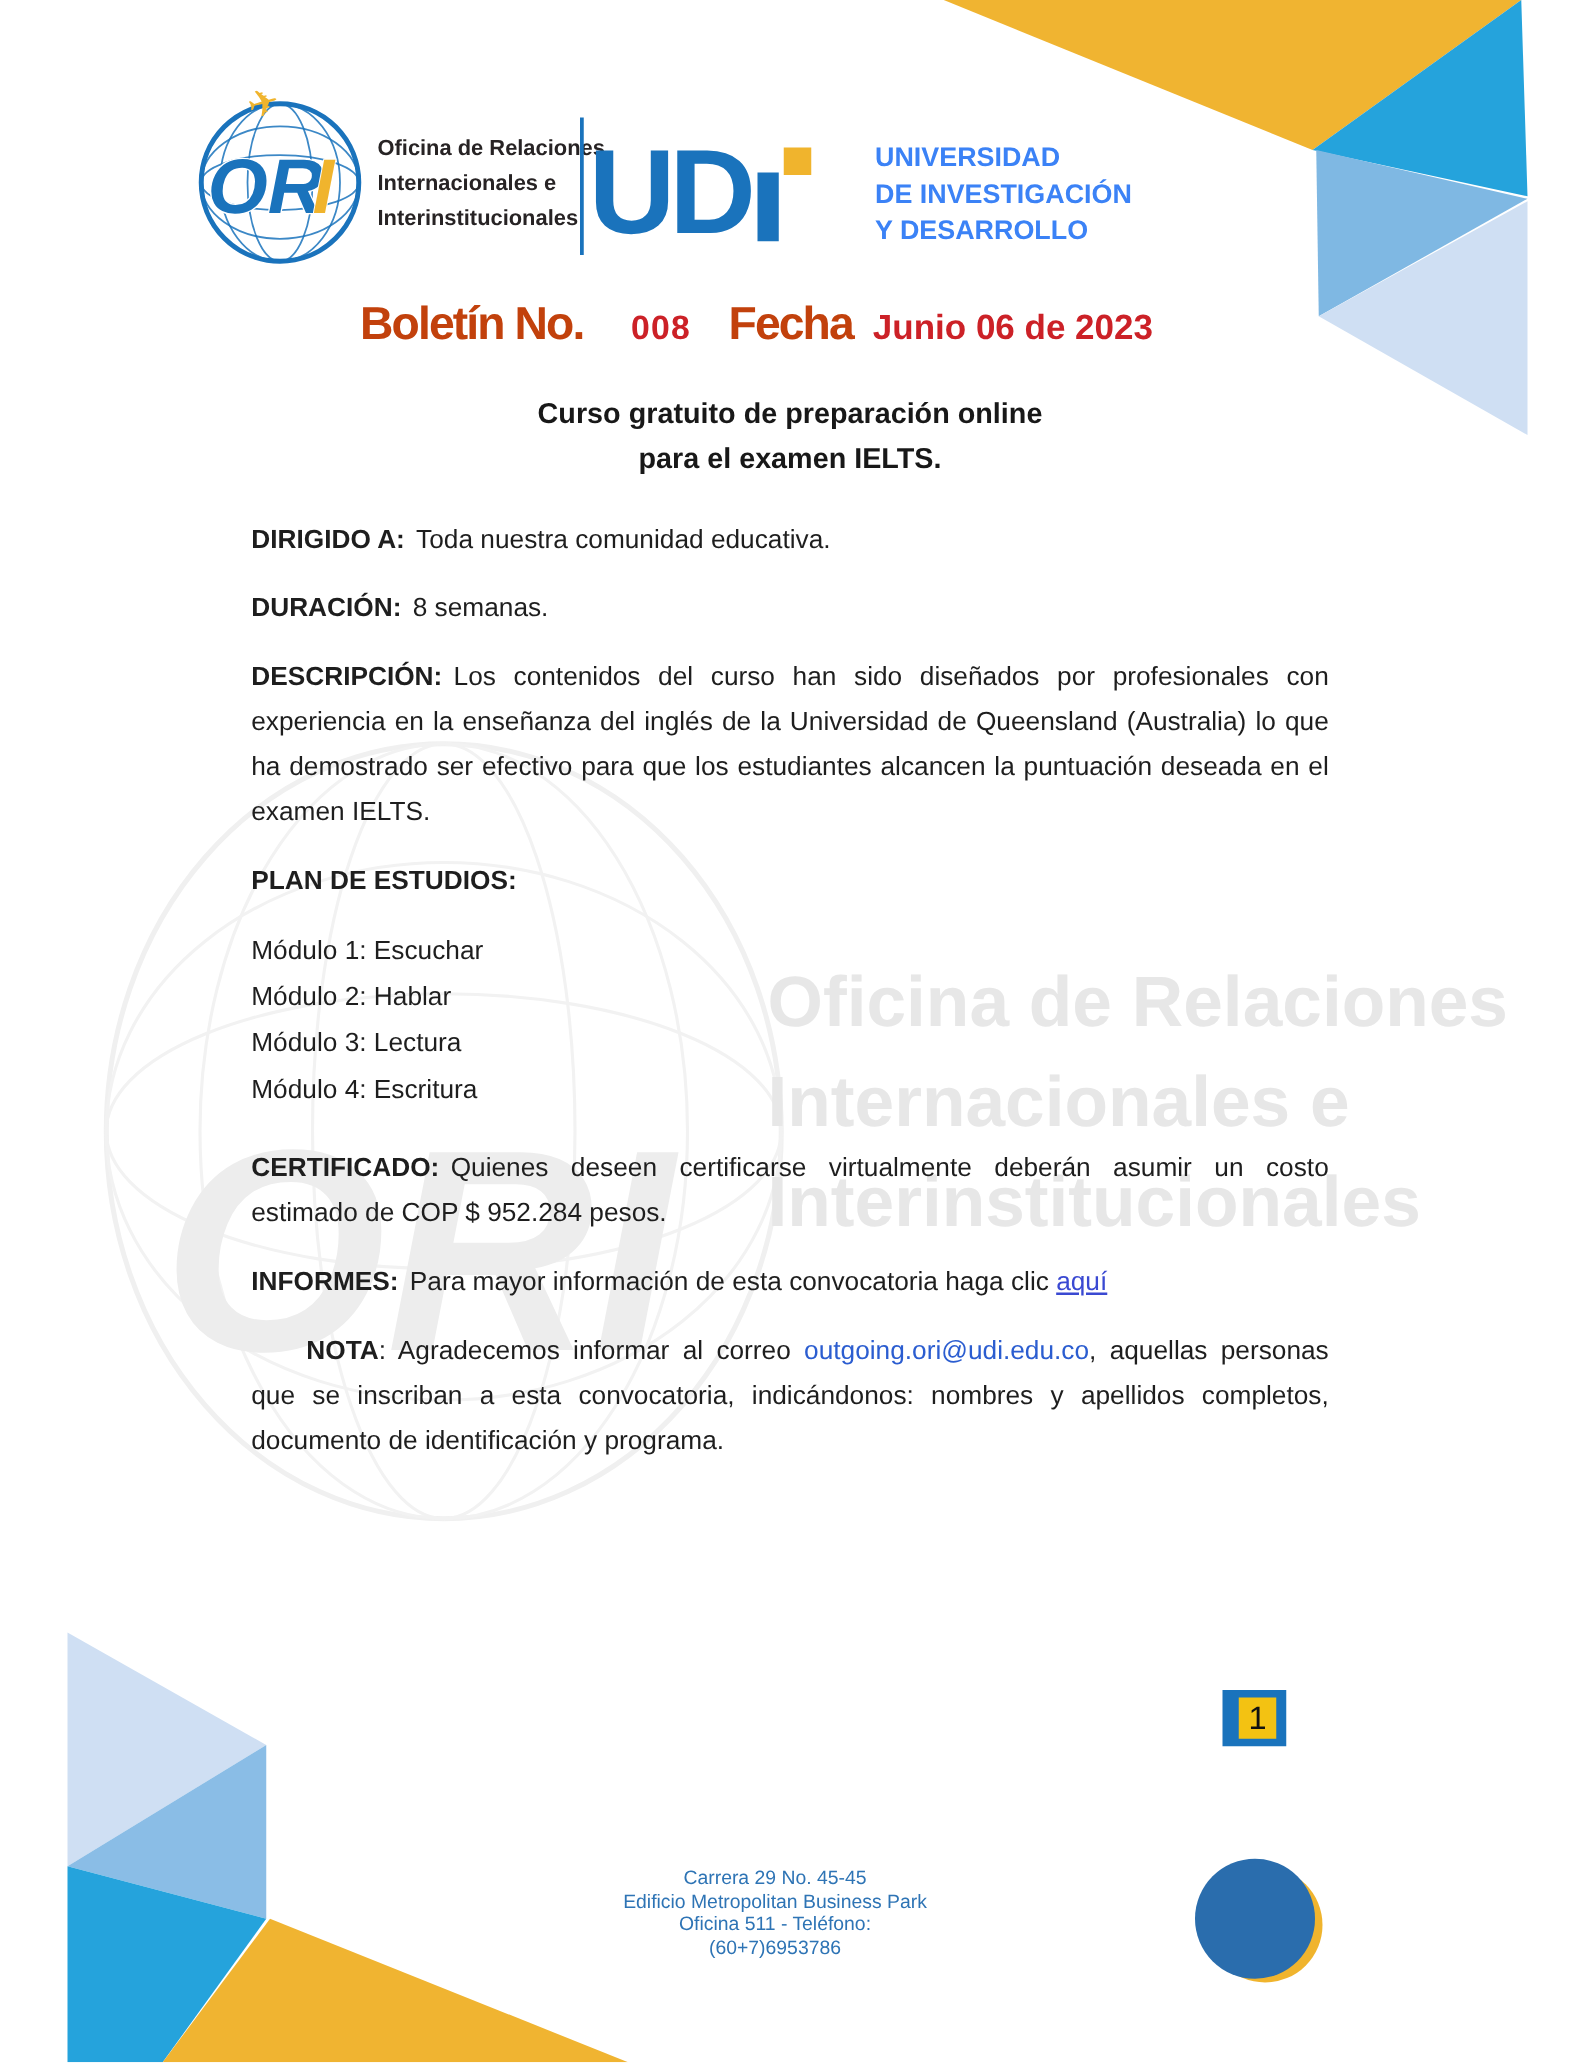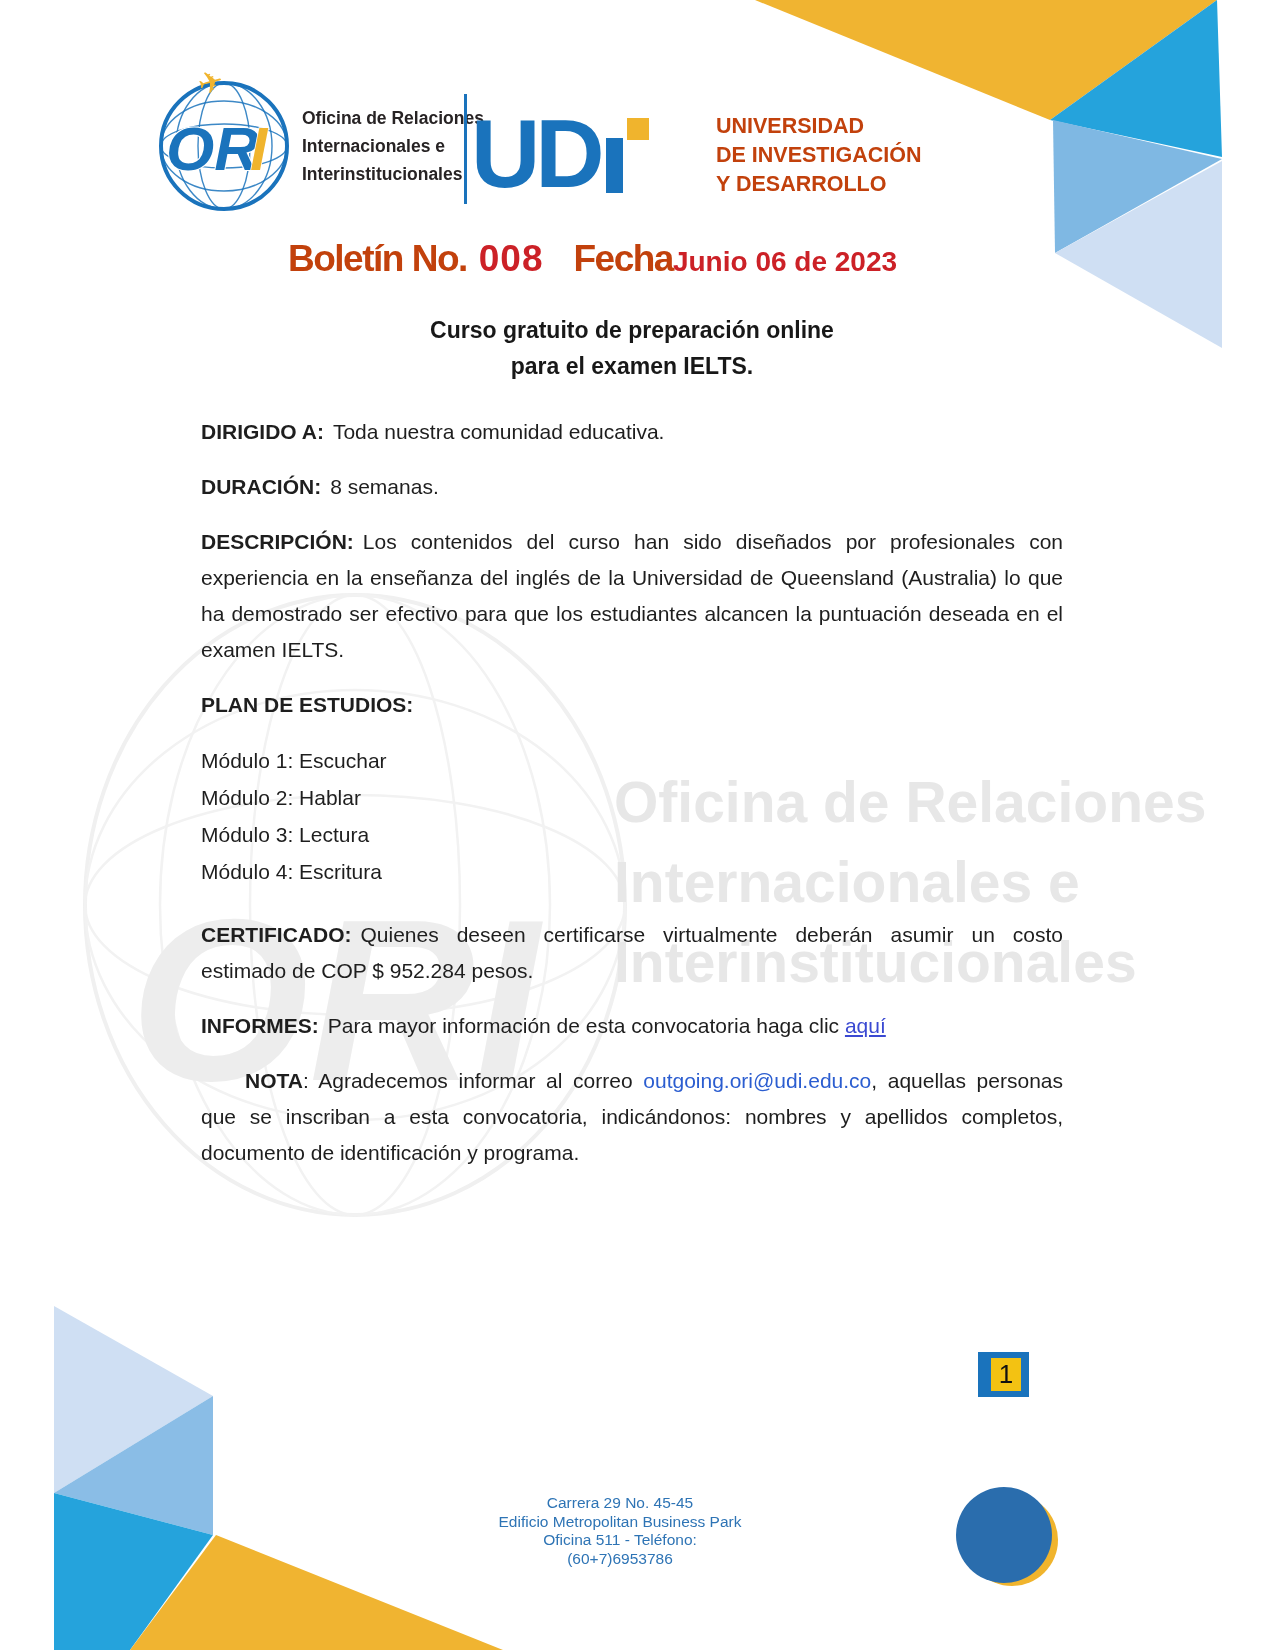--- a/index.html
+++ b/index.html
@@ -22,28 +22,28 @@
 
   
   .office-text{left:302px;top:104px;font-size:17.5px;font-weight:700;
     color:#272324;line-height:28px;z-index:2;}
   .divider{left:464px;top:94px;width:3px;height:110px;background:#1a73bc;z-index:2;}
   .udi-logo{left:471px;top:108px;height:88px;display:flex;align-items:flex-end;z-index:2;}
   .udi-ud{font-size:96px;line-height:84px;font-weight:700;color:#1a73bc;letter-spacing:-5px;}
   .udi-i{display:inline-block;position:relative;width:46px;height:84px;margin-left:6px;}
   .udi-i-stem{position:absolute;left:0;bottom:3px;width:17px;height:55px;background:#1a73bc;}
   .udi-i-dot{position:absolute;left:21px;top:6px;width:22px;height:22px;background:#f0b42d;}
-  .udi-name{left:716px;top:112px;font-size:21.5px;font-weight:700;color:#c2410c;line-height:29px;z-index:2;}
+  .udi-name{left:700px;top:112px;font-size:21.5px;font-weight:700;color:#3b82f6;line-height:29px;z-index:2;}
 
   
   .bulletin{left:288px;top:238px;display:flex;align-items:baseline;z-index:2;white-space:nowrap;}
   .b-blue{font-size:37px;font-weight:800;color:#c2410c;letter-spacing:-1.5px;}
-  .b-red-no{font-size:37px;font-weight:700;color:#cc2127;margin-left:12px;letter-spacing:1px;}
+  .b-red-no{font-size:27px;font-weight:700;color:#cc2127;margin-left:38px;letter-spacing:1px;}
   .b-blue2{margin-left:30px;}
-  .b-red-date{font-size:28px;font-weight:700;color:#cc2127;}
+  .b-red-date{font-size:28px;font-weight:700;color:#cc2127;margin-left:16px;}
 
   
   .content{left:201px;top:312px;width:862px;z-index:2;color:#1e1e1e;}
   .doc-title{text-align:center;font-size:23px;font-weight:700;line-height:36px;
     margin-bottom:30px;color:#181818;}
   .para{font-size:21px;line-height:36px;margin:0 0 19px 0;text-align:justify;}
   .para.nojust{text-align:left;}
   .lead{font-weight:700;margin-right:9px;}
   .lead-inline{font-weight:700;margin-left:44px;}
   .modules{font-size:21px;line-height:37px;margin:0 0 27px 0;}

